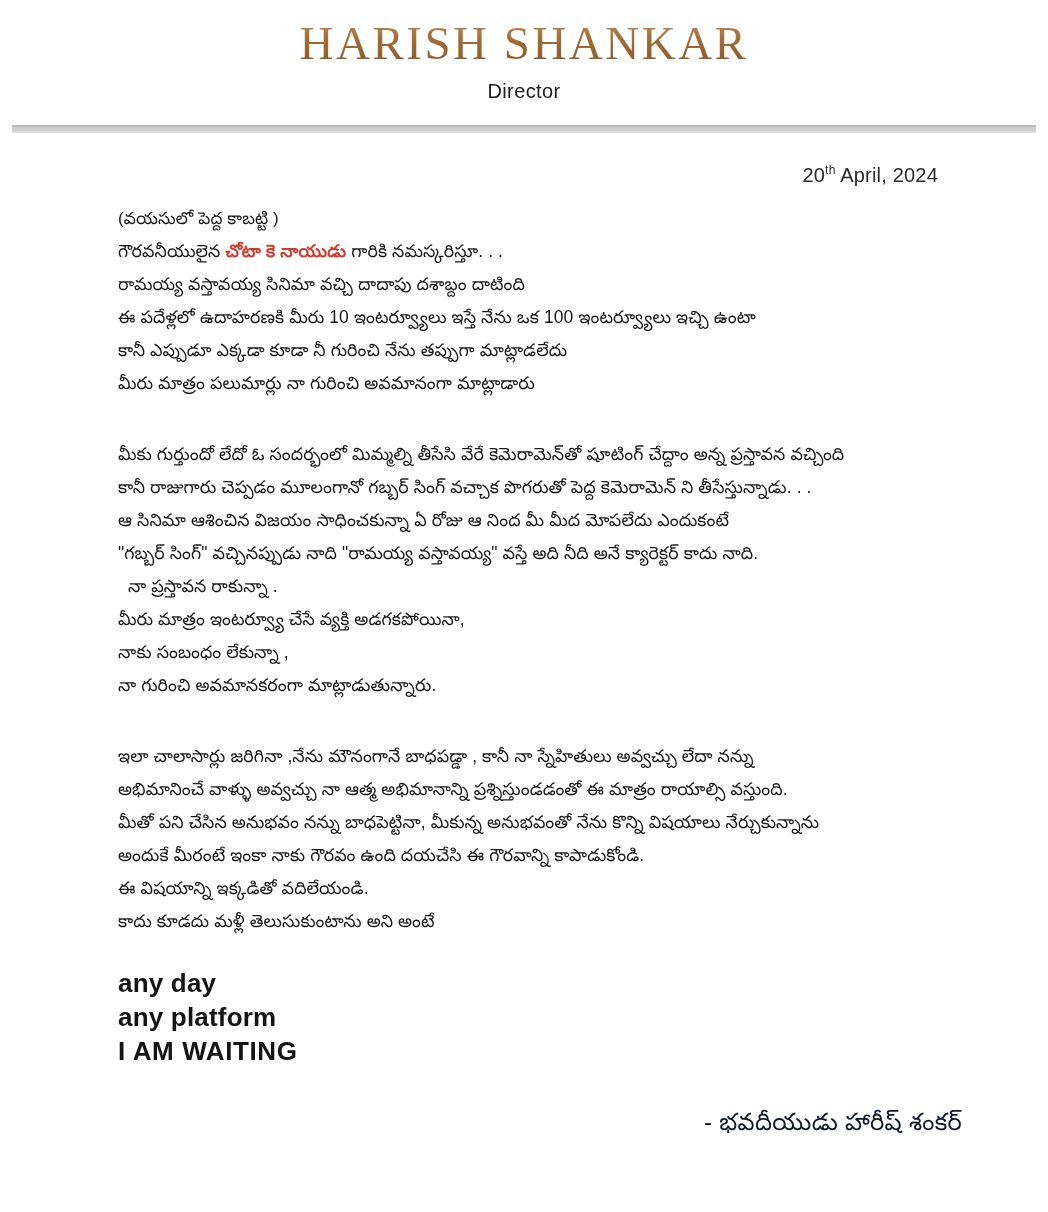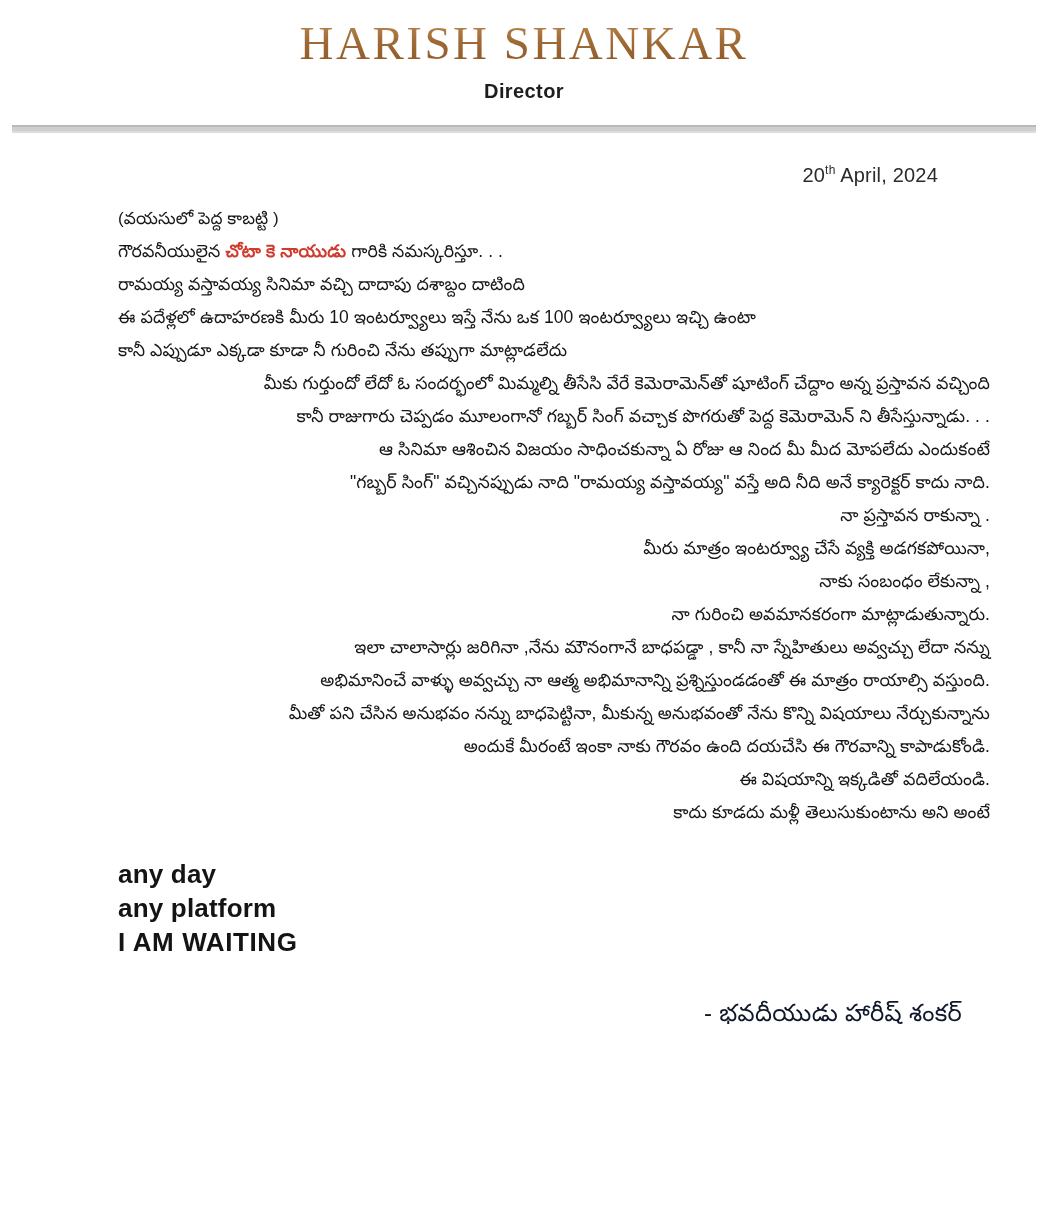--- a/index.html
+++ b/index.html
@@ -30,21 +30,21 @@
     background: linear-gradient(180deg, #c08b55 0%, #a06a35 45%, #8a5526 100%);
     -webkit-background-clip: text;
     background-clip: text;
     -webkit-text-fill-color: transparent;
     line-height: 1.1;
     white-space: nowrap;
   }
   .letterhead-role {
     font-family: "Liberation Sans", sans-serif;
     font-size: 20px;
-    font-weight: bold;
+    font-weight: normal;
     letter-spacing: 0.4px;
     color: #1d1d1d;
     margin-top: 10px;
   }
   .divider {
     margin: 22px 12px 0 12px;
     height: 4px;
     border-top: 2px solid #b9b9b9;
     border-bottom: 2px solid #dcdcdc;
     background: #cfcfcf;
@@ -84,21 +84,21 @@
   .tel.small {
     font-size: 17px;
   }
   .tel.indent {
     padding-left: 10px;
   }
   .para {
     margin: 0;
   }
   .para + .para {
-    text-align: right;
+    margin-top: 38px;
   }
   .highlight-red {
     color: #cf3b2e;
     font-weight: bold;
   }
 
   
   .closing {
     margin-top: 28px;
     padding-left: 58px;
@@ -143,20 +143,21 @@
   </div>
 
   <div class="letter-body">
 
     <div class="para">
       <div class="tel small">(వయసులో పెద్ద కాబట్టి )</div>
       <div class="tel"><span>గౌరవనీయులైన </span><span class="highlight-red">చోటా కె నాయుడు</span><span> గారికి నమస్కరిస్తూ. . .</span></div>
       <div class="tel">రామయ్య వస్తావయ్య సినిమా వచ్చి దాదాపు దశాబ్దం దాటింది</div>
       <div class="tel">ఈ పదేళ్లలో ఉదాహరణకి మీరు 10 ఇంటర్వ్యూలు ఇస్తే నేను ఒక 100 ఇంటర్వ్యూలు ఇచ్చి ఉంటా</div>
       <div class="tel">కానీ ఎప్పుడూ ఎక్కడా కూడా నీ గురించి నేను తప్పుగా మాట్లాడలేదు</div>
+      <div class="tel">మీరు మాత్రం పలుమార్లు నా గురించి అవమానంగా మాట్లాడారు</div>
     </div>
 
     <div class="para">
       <div class="tel">మీకు గుర్తుందో లేదో ఓ సందర్భంలో మిమ్మల్ని తీసేసి వేరే కెమెరామెన్‌తో షూటింగ్ చేద్దాం అన్న ప్రస్తావన వచ్చింది</div>
       <div class="tel">కానీ రాజుగారు చెప్పడం మూలంగానో గబ్బర్ సింగ్  వచ్చాక పొగరుతో  పెద్ద కెమెరామెన్ ని తీసేస్తున్నాడు. . .</div>
       <div class="tel">ఆ సినిమా ఆశించిన విజయం సాధించకున్నా ఏ రోజు ఆ నింద మీ మీద మోపలేదు ఎందుకంటే</div>
       <div class="tel">"గబ్బర్ సింగ్" వచ్చినప్పుడు నాది "రామయ్య వస్తావయ్య" వస్తే అది నీది అనే క్యారెక్టర్ కాదు నాది.</div>
       <div class="tel indent">నా ప్రస్తావన రాకున్నా .</div>
       <div class="tel">మీరు మాత్రం ఇంటర్వ్యూ చేసే వ్యక్తి అడగకపోయినా,</div>
       <div class="tel">నాకు సంబంధం లేకున్నా ,</div>

